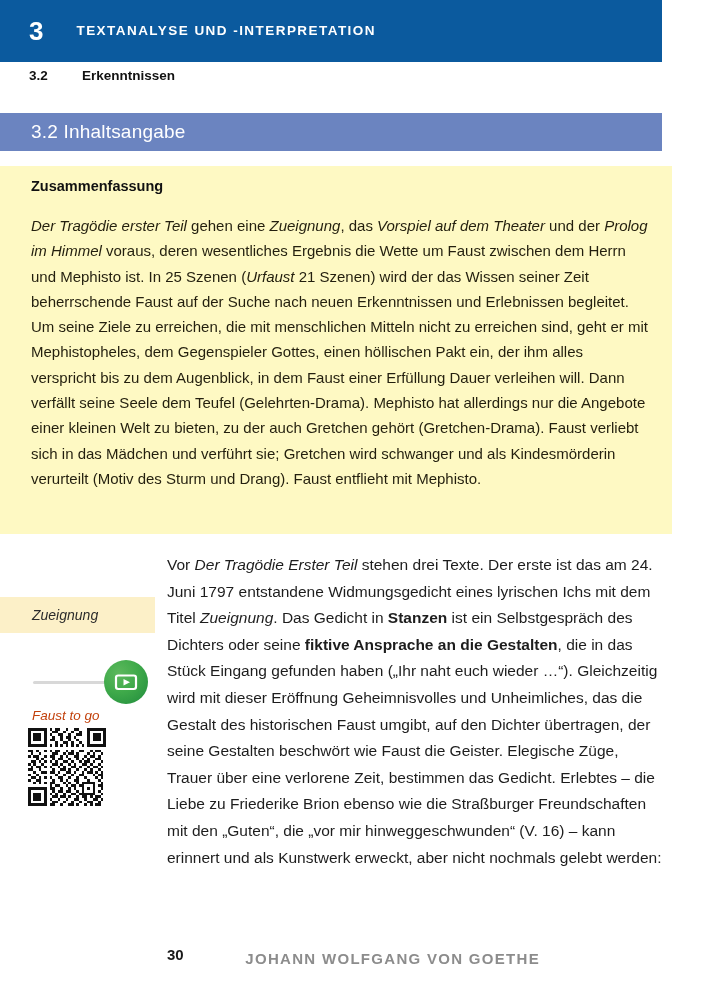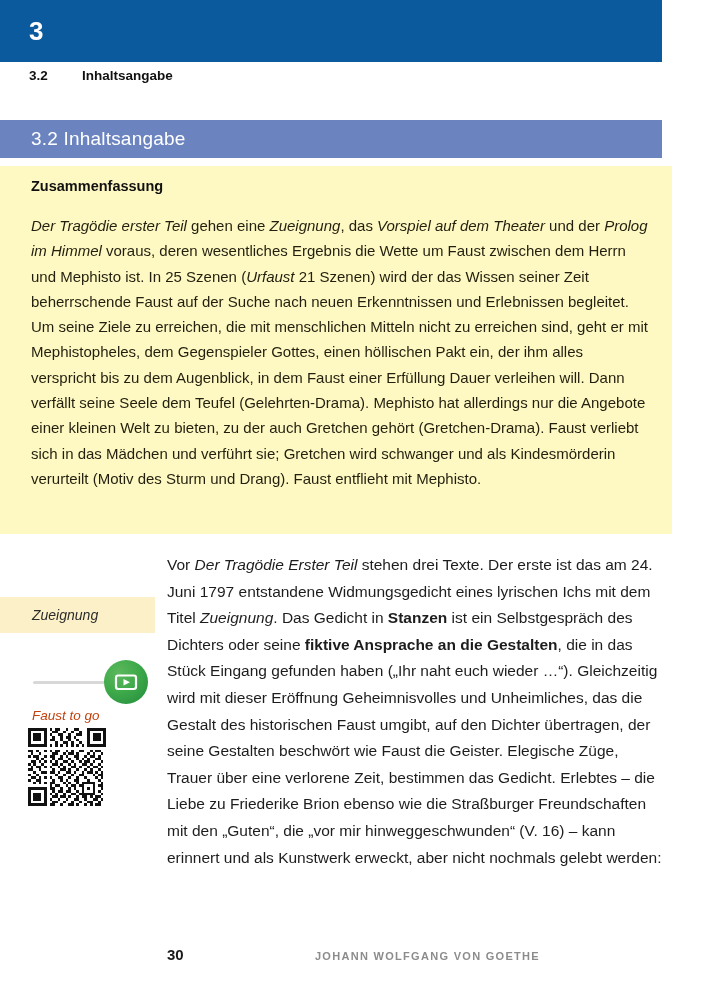--- a/index.html
+++ b/index.html
@@ -55,21 +55,21 @@
     font-weight: bold;
     color: #111111;
     gap: 8px;
   }
   .subsection-num { width: 45px; }
 
   
   .section-bar {
     position: absolute;
     left: 0;
-    top: 120px;
+    top: 113px;
     width: 662px;
     height: 38px;
     background: #6b84c0;
     display: flex;
     align-items: center;
   }
   .section-bar-text {
     color: #ffffff;
     font-size: 19px;
     font-weight: normal;
@@ -196,36 +196,37 @@
     left: 167px;
     top: 0;
     font-size: 15px;
     font-weight: bold;
     color: #1a1a1a;
   }
   .running-head {
     position: absolute;
     right: 35px;
     top: 4px;
-    font-size: 11px;
+    font-size: 15px;
     font-weight: bold;
     letter-spacing: 1.3px;
     color: #8c8c8c;
   }
 </style>
 </head>
 <body>
 
 <div class="chapter-header">
   <span class="chapter-number">3</span>
+  <span class="chapter-title">TEXTANALYSE UND -INTERPRETATION</span>
 </div>
 
 <div class="subsection-line">
   <span class="subsection-num">3.2</span>
-  <span>Inhaltsangabe</span>
+  <span>Erkenntnissen</span>
 </div>
 
 <div class="section-bar">
   <span class="section-bar-text">3.2  Inhaltsangabe</span>
 </div>
 
 <div class="summary-box">
   <div class="summary-heading">Zusammenfassung</div>
   <div class="summary-body"><i>Der Tragödie erster Teil</i><span> gehen eine </span><i>Zueignung</i><span>, das </span><i>Vorspiel auf dem Theater</i><span> und der </span><i>Prolog im Himmel</i><span> voraus, deren wesentliches Ergebnis die Wette um Faust zwischen dem Herrn und Mephisto ist. In 25 Szenen (</span><i>Urfaust</i><span> 21 Szenen) wird der das Wissen seiner Zeit beherrschende Faust auf der Suche nach neuen Erkenntnissen und Erlebnissen begleitet. Um seine Ziele zu erreichen, die mit menschlichen Mitteln nicht zu erreichen sind, geht er mit Mephistopheles, dem Gegenspieler Gottes, einen höllischen Pakt ein, der ihm alles verspricht bis zu dem Augenblick, in dem Faust einer Erfüllung Dauer verleihen will. Dann verfällt seine Seele dem Teufel (Gelehrten-Drama). Mephisto hat allerdings nur die Angebote einer kleinen Welt zu bieten, zu der auch Gretchen gehört (Gretchen-Drama). Faust verliebt sich in das Mädchen und verführt sie; Gretchen wird schwanger und als Kindesmörderin verurteilt (Motiv des Sturm und Drang). Faust entflieht mit Mephisto.</span></div>
 </div>

